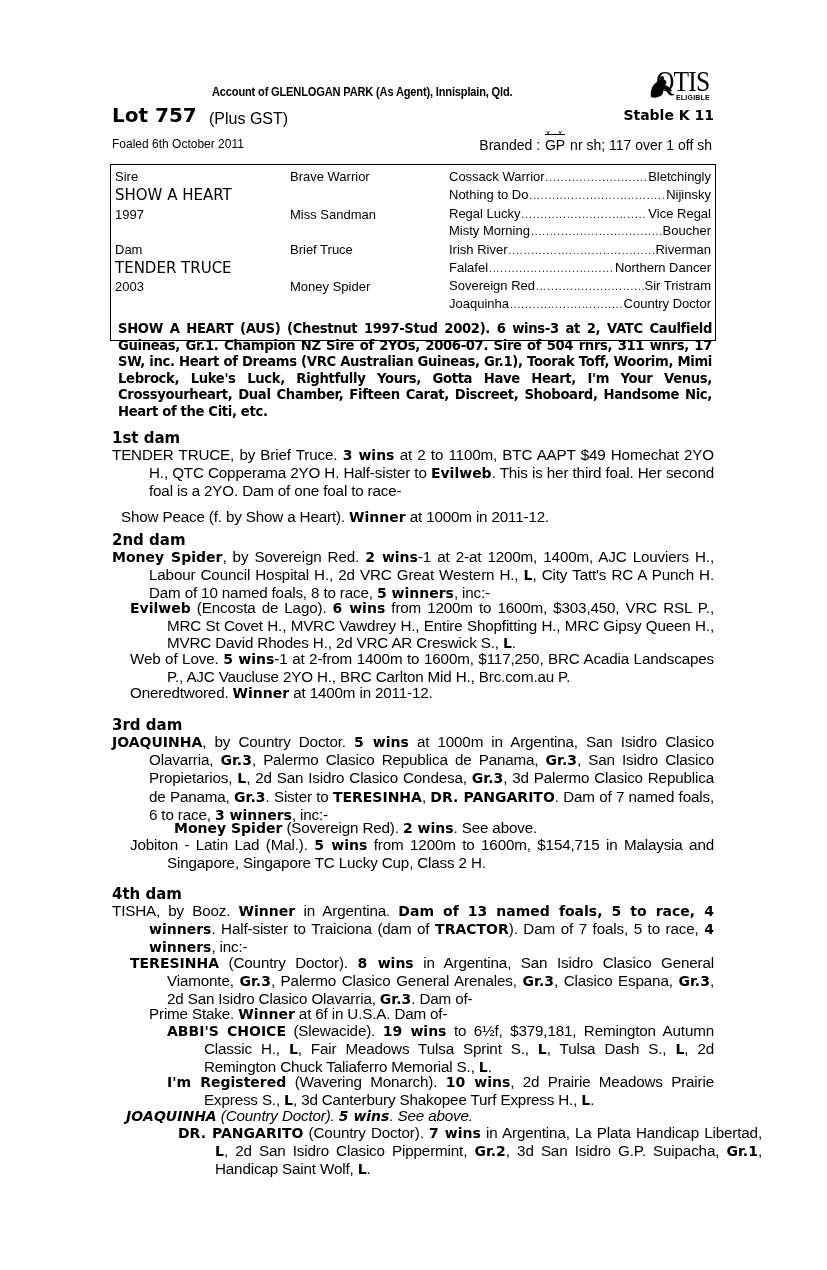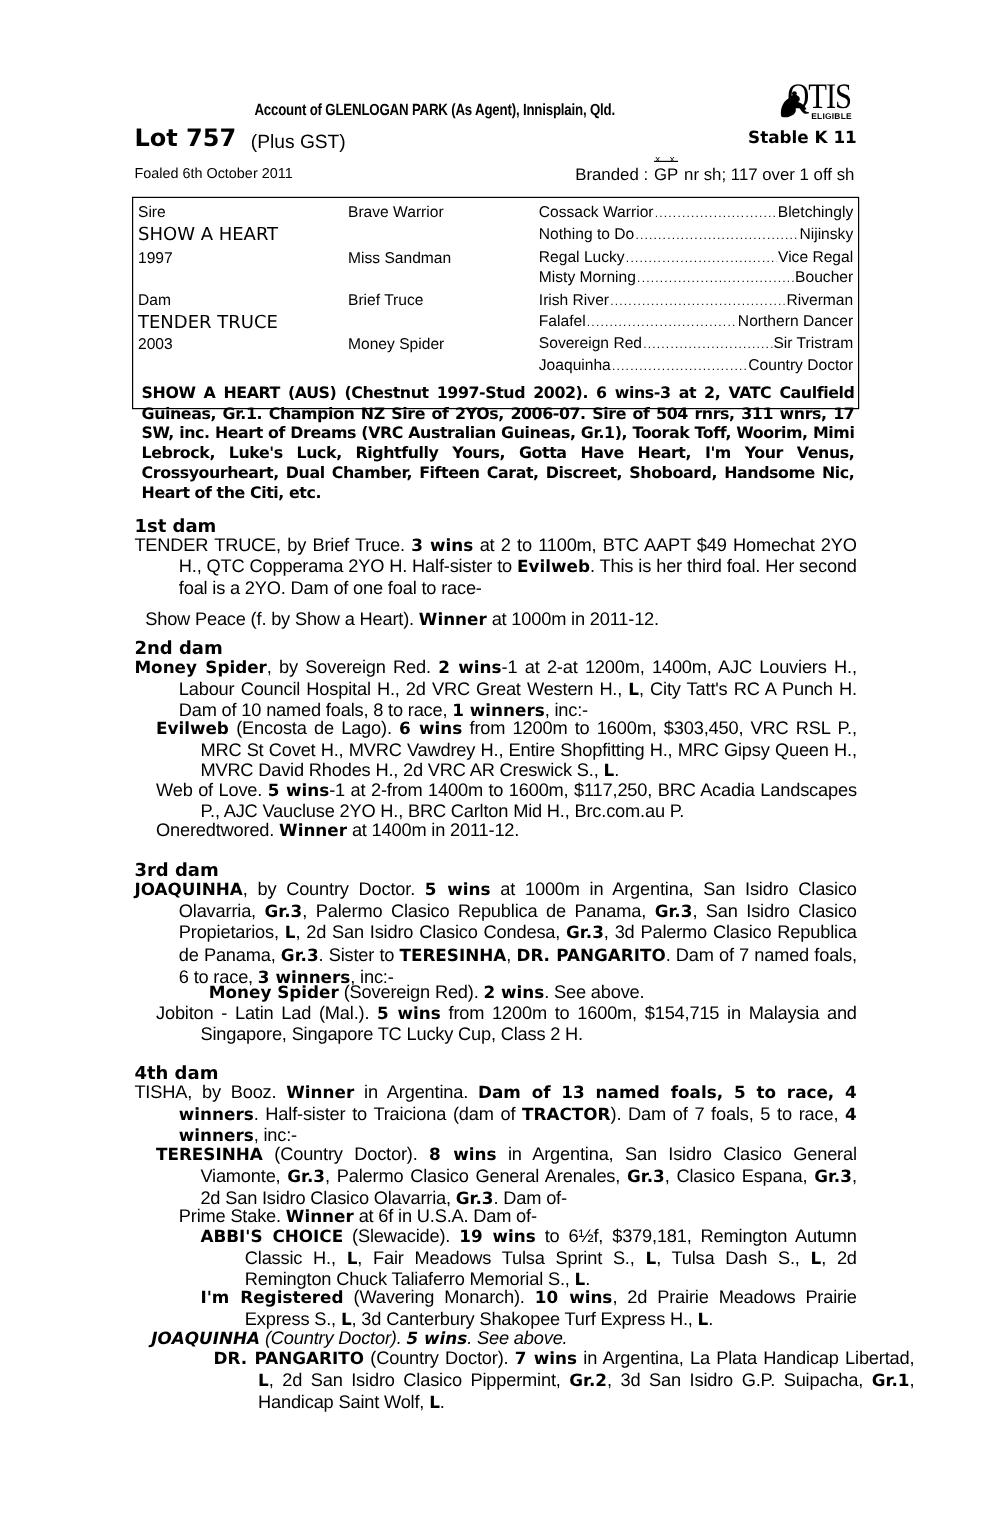--- a/index.html
+++ b/index.html
@@ -129,21 +129,21 @@
       </div>
   </div>
 
   <div class="summary">SHOW A HEART (AUS) (Chestnut 1997-Stud 2002). 6 wins-3 at 2, VATC Caulfield Guineas, Gr.1. Champion NZ Sire of 2YOs, 2006-07. Sire of 504 rnrs, 311 wnrs, 17 SW, inc. Heart of Dreams (VRC Australian Guineas, Gr.1), Toorak Toff, Woorim, Mimi Lebrock, Luke's Luck, Rightfully Yours, Gotta Have Heart, I'm Your Venus, Crossyourheart, Dual Chamber, Fifteen Carat, Discreet, Shoboard, Handsome Nic, Heart of the Citi, etc.</div>
 
   <div class="sec-title" style="top:429px;">1st dam</div>
   <div class="para hang" style="top:446px; left:0; width:602px; padding-left:37px; box-sizing:border-box;">TENDER TRUCE, by Brief Truce. <b>3 wins</b> at 2 to 1100m, BTC AAPT $49 Homechat 2YO H., QTC Copperama 2YO H. Half-sister to <b>Evilweb</b>. This is her third foal. Her second foal is a 2YO. Dam of one foal to race-</div>
   <div class="para last" style="top:497px; left:9px; width:593px;margin-top:11px;">Show Peace (f. by Show a Heart). <b>Winner</b> at 1000m in 2011-12.</div>
 
   <div class="sec-title" style="top:531px;">2nd dam</div>
-  <div class="para hang" style="top:548px; left:0; width:602px; padding-left:37px; box-sizing:border-box;"><b>Money Spider</b>, by Sovereign Red. <b>2 wins</b>-1 at 2-at 1200m, 1400m, AJC Louviers H., Labour Council Hospital H., 2d VRC Great Western H., <b>L</b>, City Tatt's RC A Punch H. Dam of 10 named foals, 8 to race, <b>1 winners</b>, inc:-</div>
+  <div class="para hang" style="top:548px; left:0; width:602px; padding-left:37px; box-sizing:border-box;"><b>Money Spider</b>, by Sovereign Red. <b>2 wins</b>-1 at 2-at 1200m, 1400m, AJC Louviers H., Labour Council Hospital H., 2d VRC Great Western H., <b>L</b>, City Tatt's RC A Punch H. Dam of 10 named foals, 8 to race, <b>5 winners</b>, inc:-</div>
   <div class="para hang" style="top:599px; left:18px; width:584px; padding-left:37px; box-sizing:border-box;"><b>Evilweb</b> (Encosta de Lago). <b>6 wins</b> from 1200m to 1600m, $303,450, VRC RSL P., MRC St Covet H., MVRC Vawdrey H., Entire Shopfitting H., MRC Gipsy Queen H., MVRC David Rhodes H., 2d VRC AR Creswick S., <b>L</b>.</div>
   <div class="para hang" style="top:650px; left:18px; width:584px; padding-left:37px; box-sizing:border-box;">Web of Love. <b>5 wins</b>-1 at 2-from 1400m to 1600m, $117,250, BRC Acadia Landscapes P., AJC Vaucluse 2YO H., BRC Carlton Mid H., Brc.com.au P.</div>
   <div class="para last" style="top:684px; left:18px; width:584px;">Oneredtwored. <b>Winner</b> at 1400m in 2011-12.</div>
 
   <div class="sec-title" style="top:716px;">3rd dam</div>
   <div class="para hang" style="top:733px; left:0; width:602px; padding-left:37px; box-sizing:border-box;"><b>JOAQUINHA</b>, by Country Doctor. <b>5 wins</b> at 1000m in Argentina, San Isidro Clasico Olavarria, <b>Gr.3</b>, Palermo Clasico Republica de Panama, <b>Gr.3</b>, San Isidro Clasico Propietarios, <b>L</b>, 2d San Isidro Clasico Condesa, <b>Gr.3</b>, 3d Palermo Clasico Republica de Panama, <b>Gr.3</b>. Sister to <b>TERESINHA</b>, <b>DR. PANGARITO</b>. Dam of 7 named foals, 6 to race, <b>3 winners</b>, inc:-</div>
   <div class="para last" style="top:819px; left:18px; width:584px;margin-left:44px;"><b>Money Spider</b> (Sovereign Red). <b>2 wins</b>. See above.</div>
   <div class="para hang" style="top:836px; left:18px; width:584px; padding-left:37px; box-sizing:border-box;">Jobiton - Latin Lad (Mal.). <b>5 wins</b> from 1200m to 1600m, $154,715 in Malaysia and Singapore, Singapore TC Lucky Cup, Class 2 H.</div>
 
   <div class="sec-title" style="top:885px;">4th dam</div>

